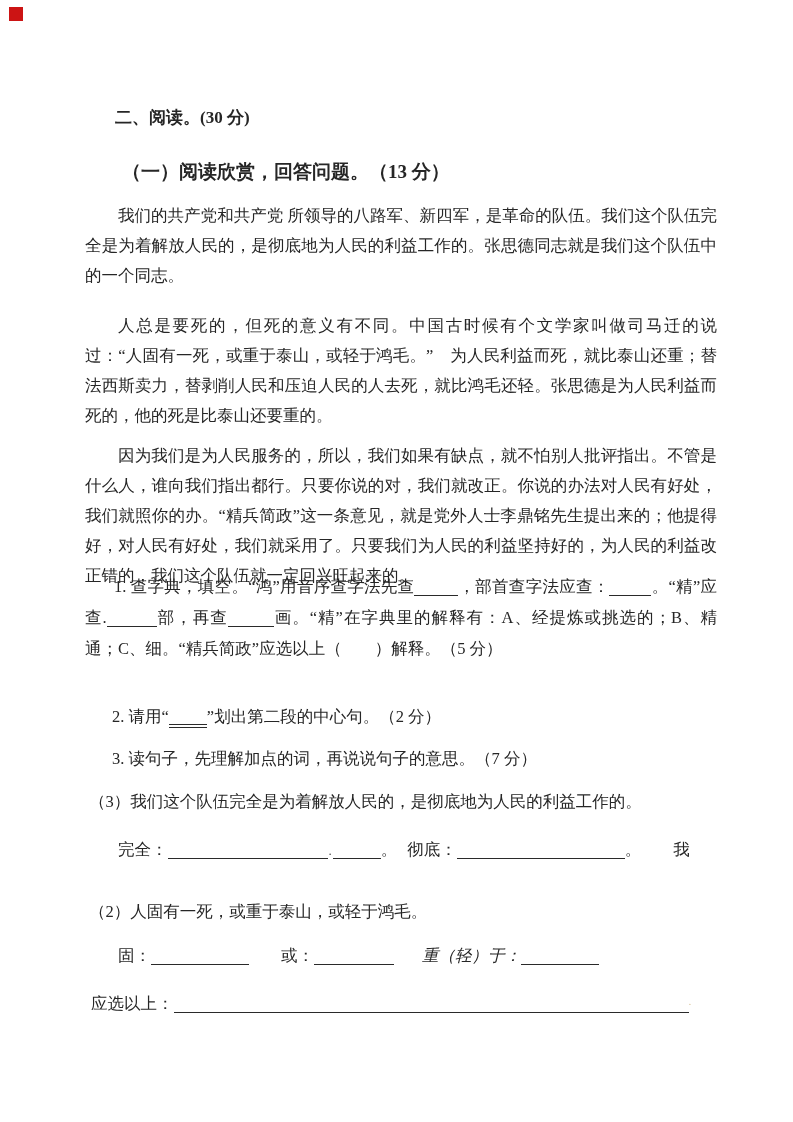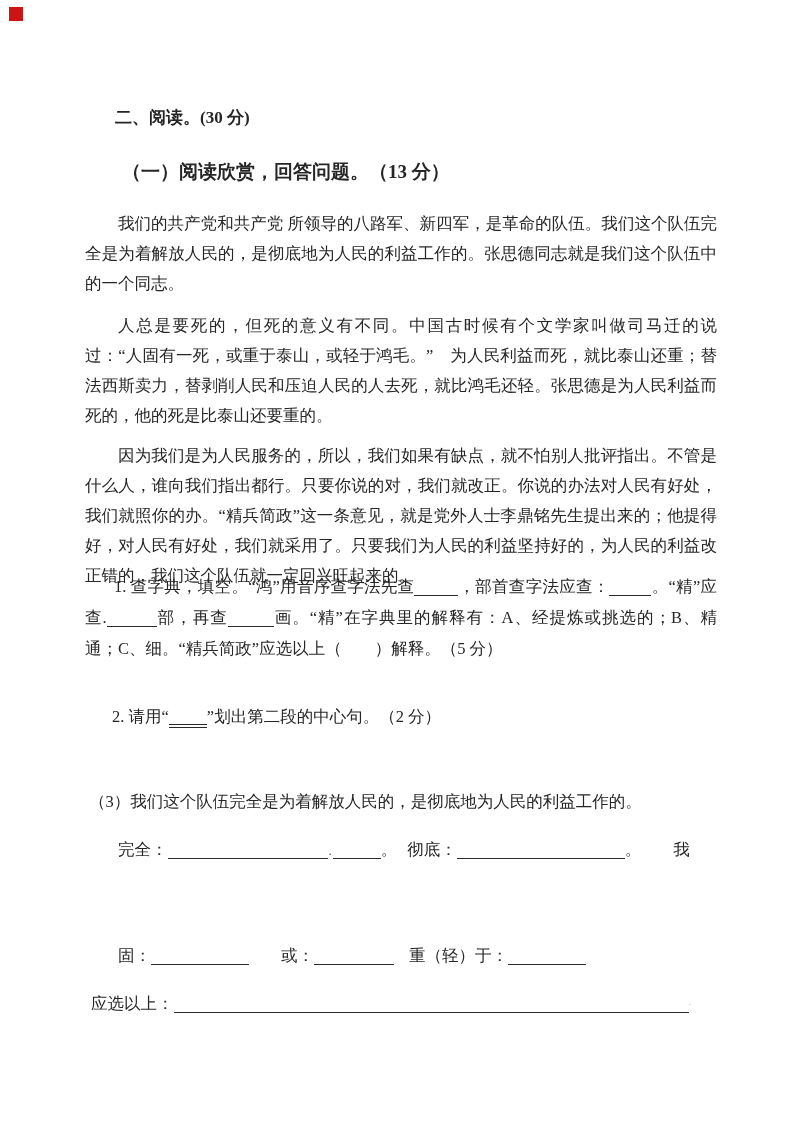--- a/index.html
+++ b/index.html
@@ -44,50 +44,52 @@
     border-bottom: 1px solid #2a2a2a;
     vertical-align: -4px;
   }
   .bl2 {
     display: inline-block;
     width: 38px; height: 0.8em;
     border-bottom: 4px double #2a2a2a;
     vertical-align: -6px;
   }
   .gap14 { margin-left: 10px; }
-  .gap26 { margin-left: 15px; }
+  .gap26 { margin-left: 28px; font-style: italic; }
   .gap32 { margin-left: 32px; }
   .mid-dot { font-size: 13px; color: #4a4a4a; padding: 0 1px; }
   .faint { color: #d8c49a; font-size: 11px; vertical-align: 4px; }
 </style>
 </head>
 <body>
 
 <div class="page">
 
   <div class="red-marker"></div>
 
   <div class="blk h1">二、阅读。(30 分)</div>
 
   <div class="blk h2">（一）阅读欣赏，回答问题。（13 分）</div>
 
-  <p class="blk para" style="top:209px">我们的共产党和共产党 所领导的八路军、新四军，是革命的队伍。我们这个队伍完全是为着解放人民的，是彻底地为人民的利益工作的。张思德同志就是我们这个队伍中的一个同志。</p>
+  <p class="blk para" style="top:201px">我们的共产党和共产党 所领导的八路军、新四军，是革命的队伍。我们这个队伍完全是为着解放人民的，是彻底地为人民的利益工作的。张思德同志就是我们这个队伍中的一个同志。</p>
 
   <p class="blk para" style="top:441px">因为我们是为人民服务的，所以，我们如果有缺点，就不怕别人批评指出。不管是什么人，谁向我们指出都行。只要你说的对，我们就改正。你说的办法对人民有好处，我们就照你的办。“精兵简政”这一条意见，就是党外人士李鼎铭先生提出来的；他提得好，对人民有好处，我们就采用了。只要我们为人民的利益坚持好的，为人民的利益改正错的，我们这个队伍就一定回兴旺起来的。</p>
 
   <p class="blk para" style="top:311px">人总是要死的，但死的意义有不同。中国古时候有个文学家叫做司马迁的说过：“人固有一死，或重于泰山，或轻于鸿毛。”　为人民利益而死，就比泰山还重；替法西斯卖力，替剥削人民和压迫人民的人去死，就比鸿毛还轻。张思德是为人民利益而死的，他的死是比泰山还要重的。</p>
 
   <p class="blk para q1" style="top:571px"><span>1. 查字典，填空。“鸿”用音序查字法先查</span><span class="bl" style="width:44px"></span><span>，部首查字法应查：</span><span class="bl" style="width:42px"></span><span>。“精”应查.</span><span class="bl" style="width:50px"></span><span>部，再查</span><span class="bl" style="width:46px"></span><span>画。“精”在字典里的解释有：A、经提炼或挑选的；B、精通；C、细。“精兵简政”应选以上（　　）解释。（5 分）</span></p>
 
   <p class="blk para one-line q-num" style="top:702px"><span>2. 请用“</span><span class="bl2"></span><span>”划出第二段的中心句。（2 分）</span></p>
 
+  <p class="blk para one-line q-num" style="top:744px">3. 读句子，先理解加点的词，再说说句子的意思。（7 分）</p>
 
   <p class="blk para one-line item" style="top:787px">（3）我们这个队伍完全是为着解放人民的，是彻底地为人民的利益工作的。</p>
 
   <p class="blk para one-line fill1" style="top:833px"><span>完全：</span><span class="bl" style="width:160px"></span><span class="mid-dot">.</span><span class="bl" style="width:48px"></span><span>。</span><span class="gap14">彻底：</span><span class="bl" style="width:168px"></span><span>。</span><span class="gap32">我</span></p>
 
 
+  <p class="blk para one-line item" style="top:897px">（2）人固有一死，或重于泰山，或轻于鸿毛。</p>
 
   <p class="blk para one-line fill2" style="top:941px"><span>固：</span><span class="bl" style="width:98px"></span><span class="gap32">或：</span><span class="bl" style="width:80px"></span><span class="gap26">重（轻）于：</span><span class="bl" style="width:78px"></span></p>
 
   <p class="blk para one-line fill3" style="top:986px"><span>应选以上：</span><span class="bl" style="width:515px"></span><span class="faint">.</span></p>
 
 </div>
 
 </body></html>

